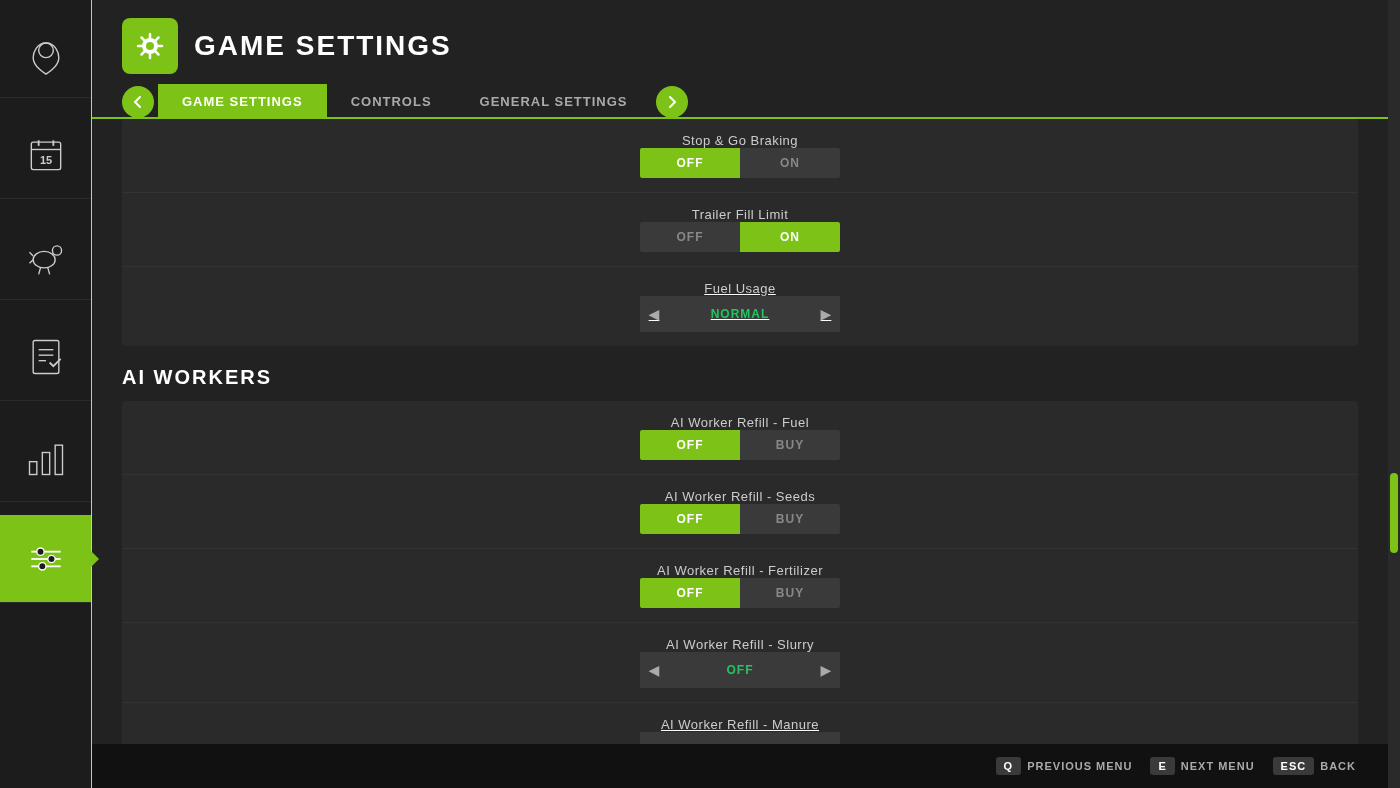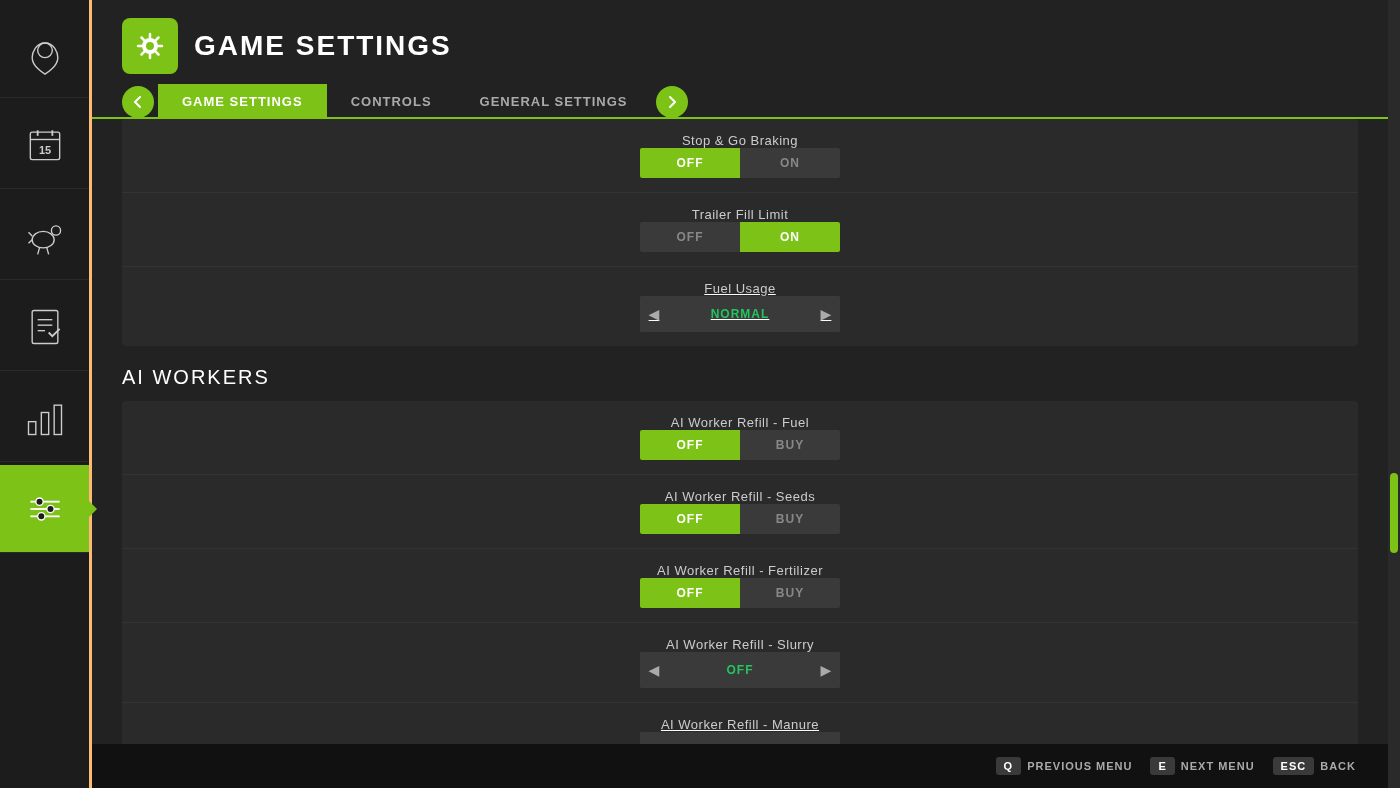--- a/index.html
+++ b/index.html
@@ -10,26 +10,26 @@
       font-family: 'Arial', sans-serif;
       color: #fff;
       overflow: hidden;
       display: flex;
     }
 
     
     .sidebar {
       width: 92px;
       background: #1c1c1c;
-      border-right: 3px solid #fdba74;
+      border-right: 1px solid #fdba74;
       display: flex;
       flex-direction: column;
       align-items: center;
       padding-top: 10px;
-      gap: 3px;
+      gap: 13px;
       flex-shrink: 0;
     }
     .sidebar-item {
       width: 100%;
       height: 88px;
       display: flex;
       align-items: center;
       justify-content: center;
       border-bottom: 1px solid #2a2a2a;
       cursor: pointer;
@@ -157,21 +157,21 @@
       scrollbar-width: thin;
       scrollbar-color: #555 #2a2a2a;
     }
     .content::-webkit-scrollbar { width: 6px; }
     .content::-webkit-scrollbar-track { background: #2a2a2a; }
     .content::-webkit-scrollbar-thumb { background: #555; }
 
     
     .section-title {
       font-size: 20px;
-      font-weight: normal;
+      font-weight: bold;
       letter-spacing: 2px;
       color: #fff;
       margin: 20px 0 12px 0;
     }
 
     
     .settings-panel {
       background: #2a2a2a;
       border-radius: 4px;
       overflow: hidden;

